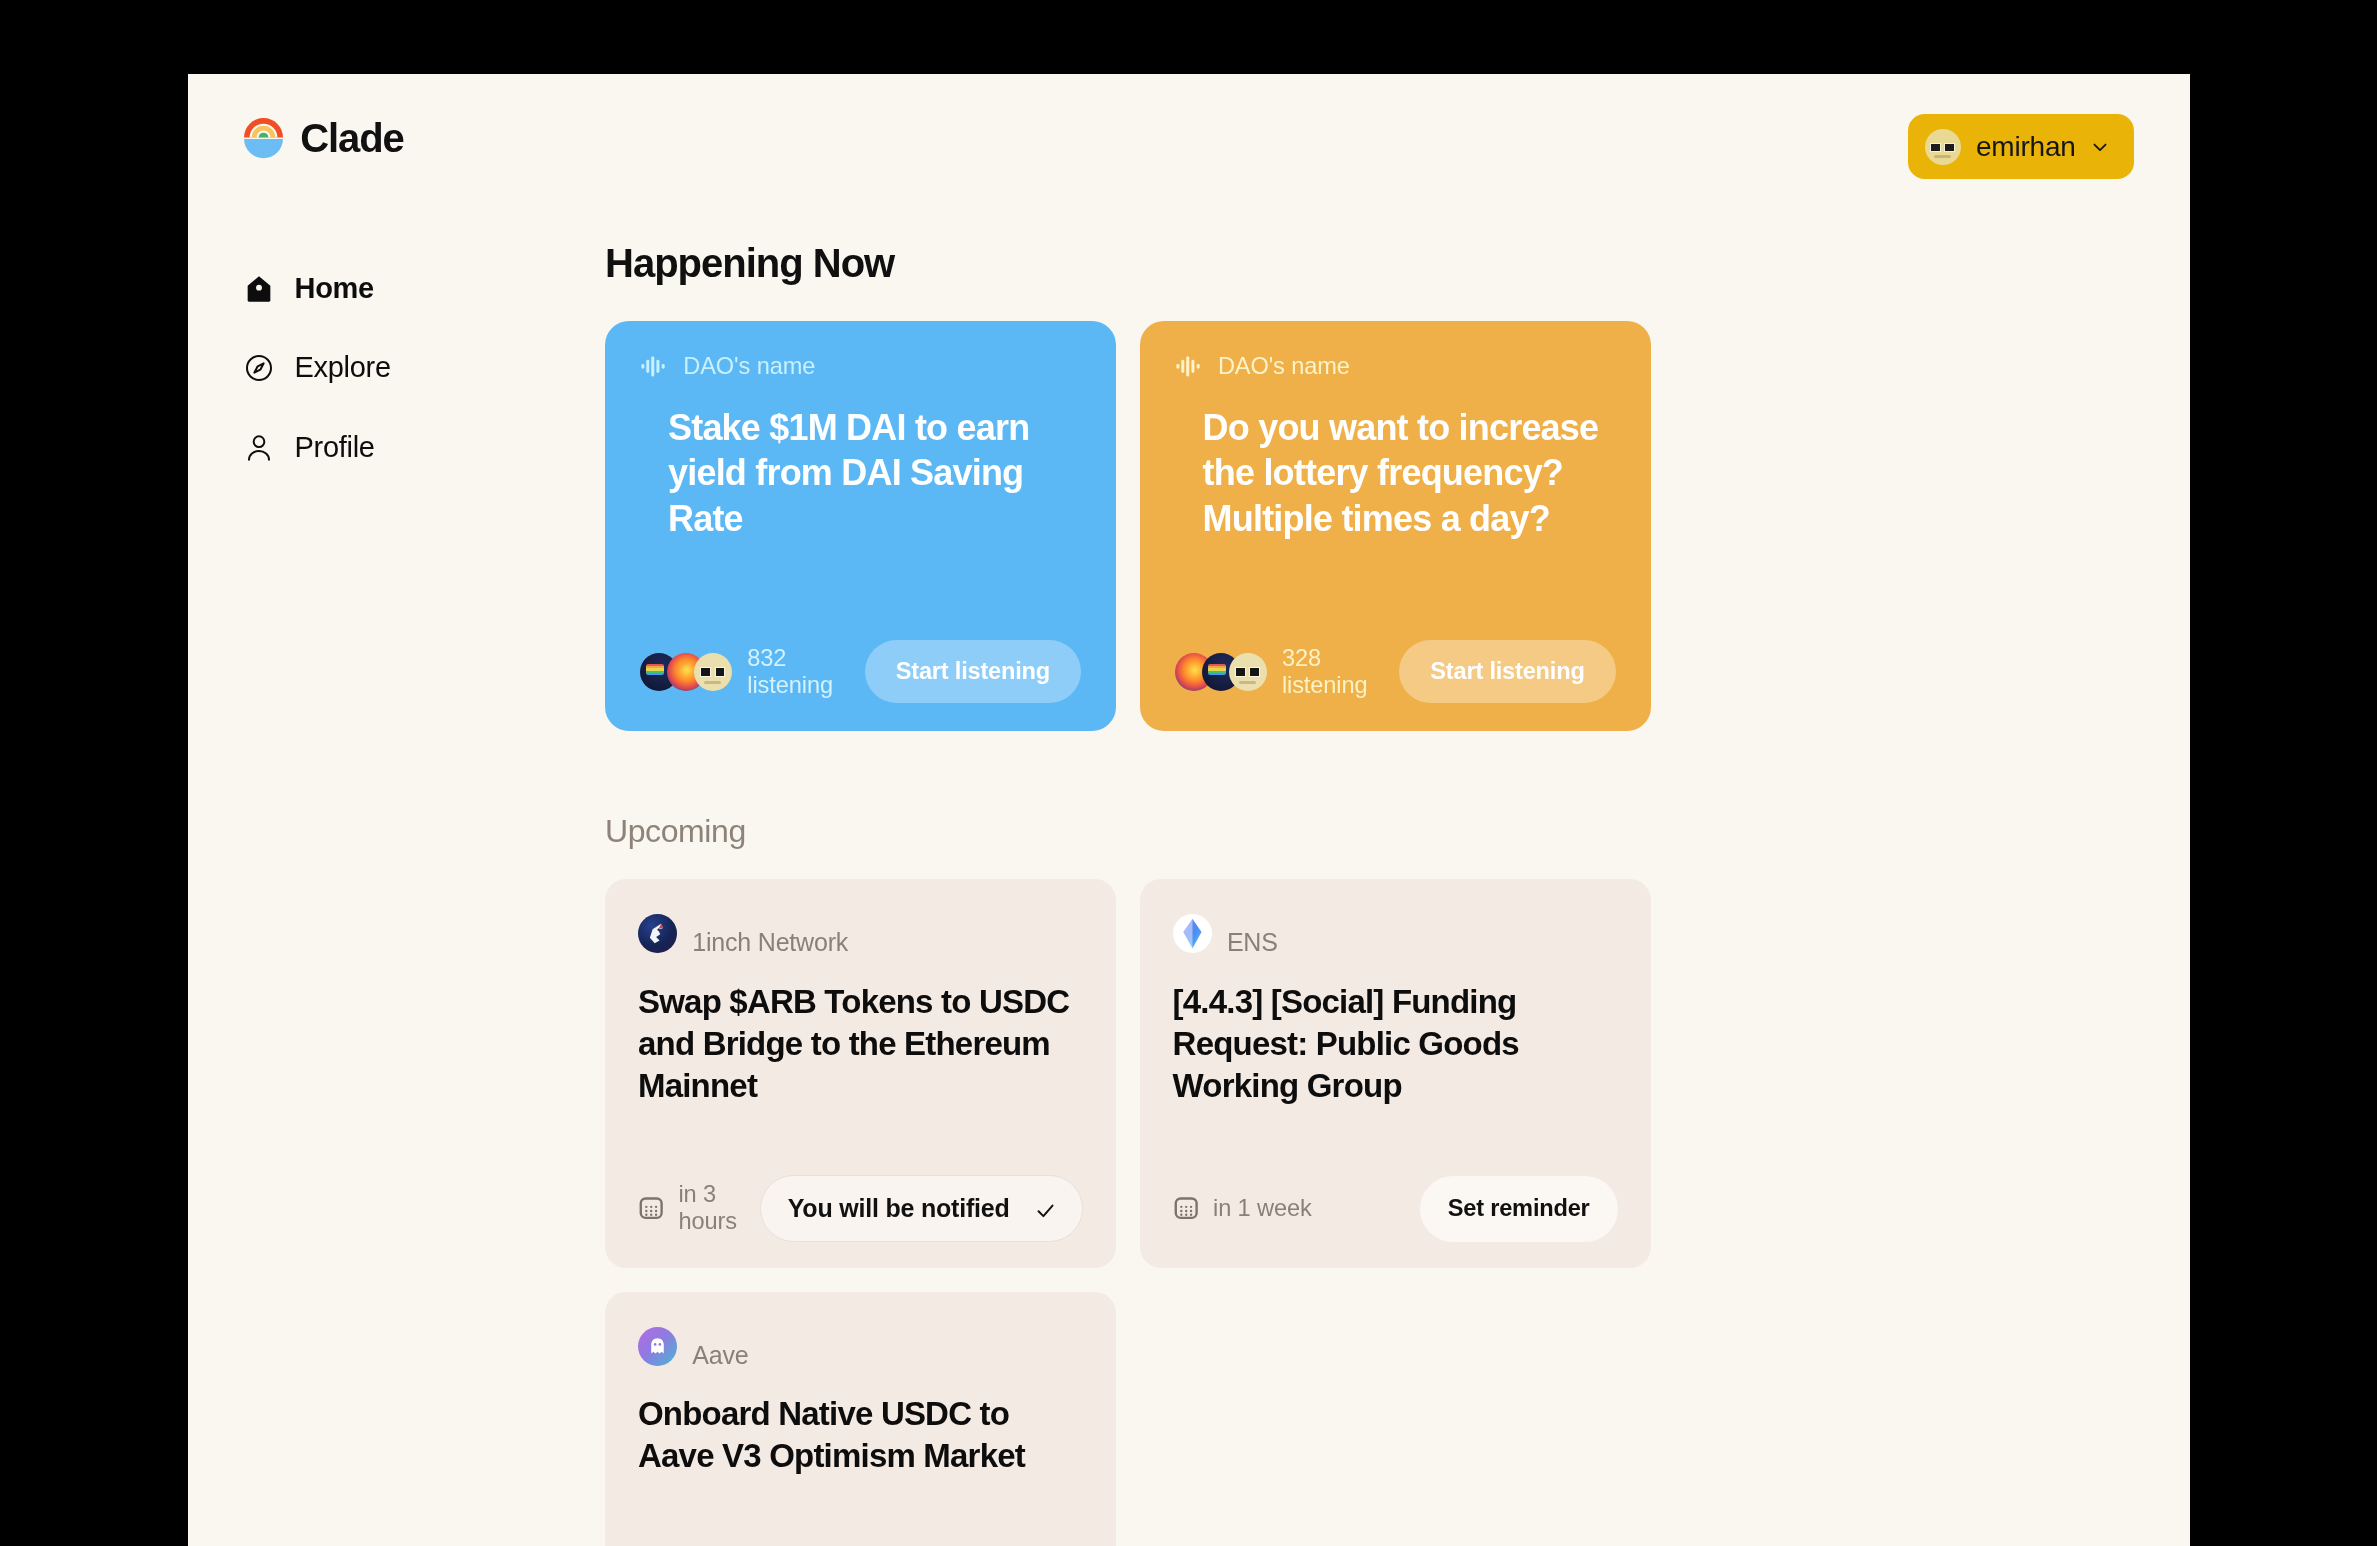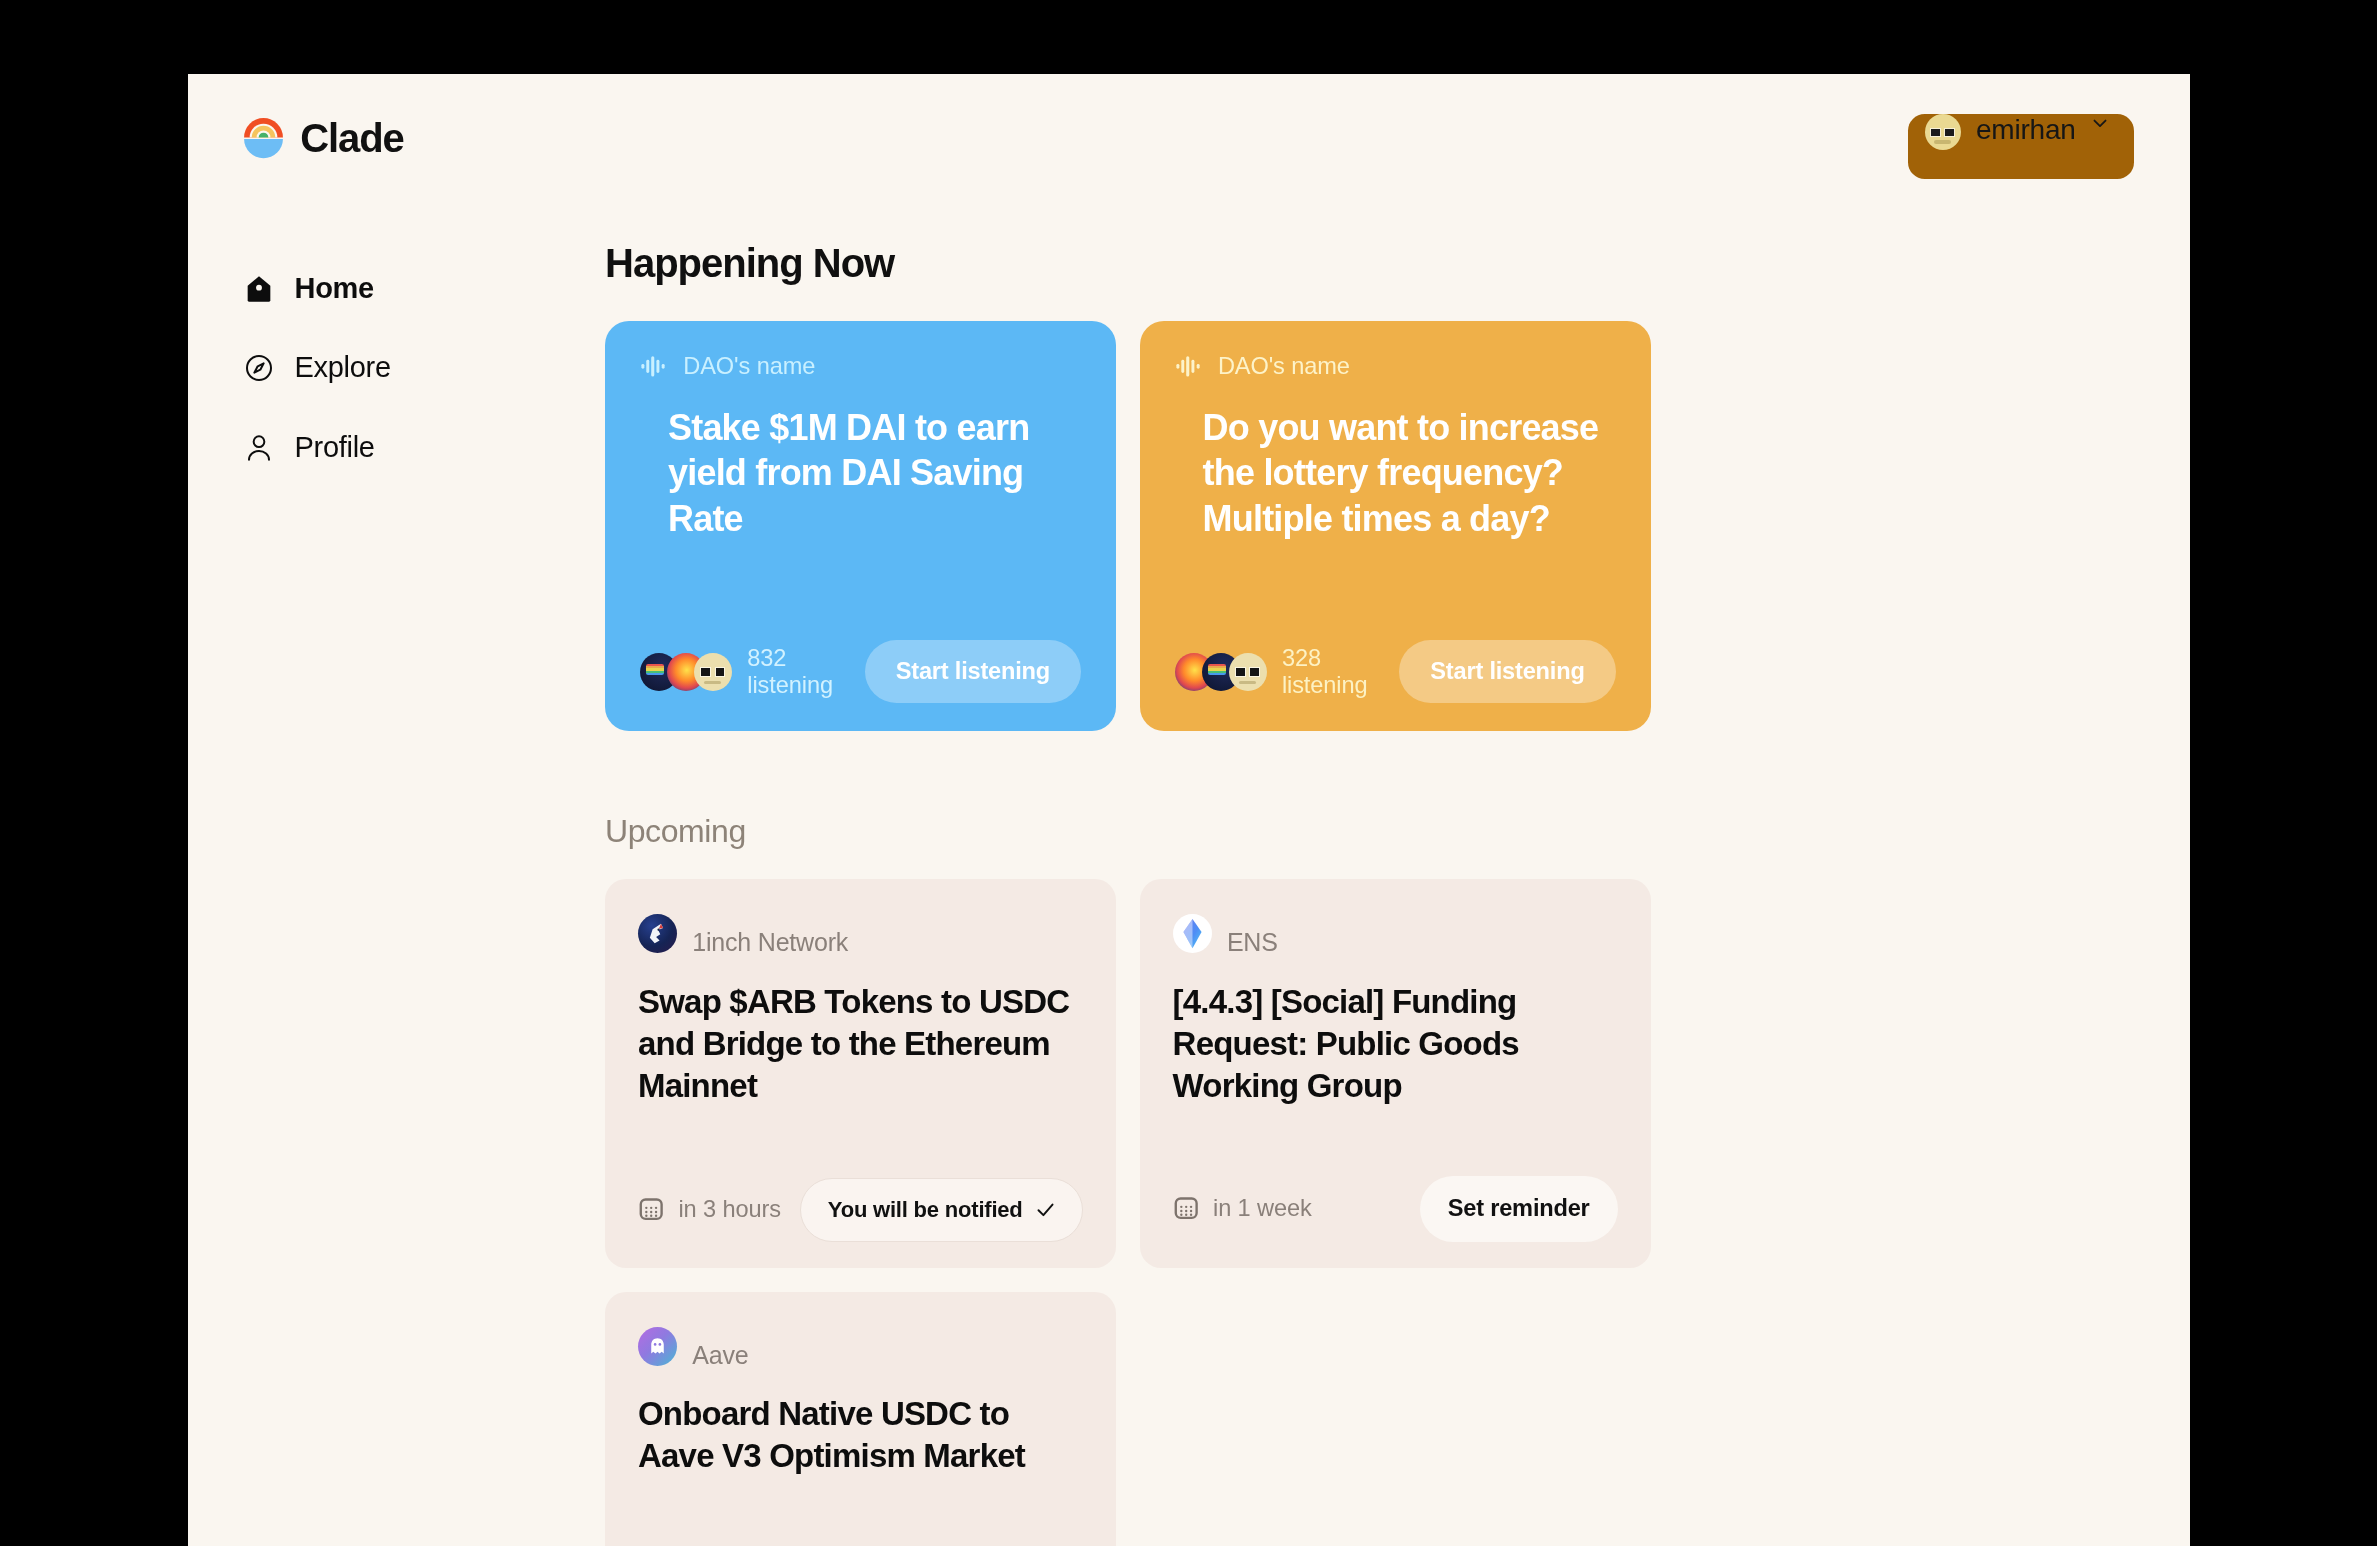--- a/index.html
+++ b/index.html
@@ -50,24 +50,24 @@
     color: #111111;
     line-height: 1;
   }
 
   .user-chip {
     position: absolute;
     right: 56px;
     top: 40px;
     height: 65px;
     display: flex;
-    align-items: flex-start;
+    align-items: center;
     gap: 15.3px;
     padding: 0 25px 0 16.7px;
-    background: #a16207;
+    background: #eab308;
     border-radius: 16.7px;
     cursor: pointer;
   }
   .avatar-sm {
     width: 36px; height: 36px;
     border-radius: 50%;
     flex: 0 0 36px;
     position: relative;
     background: #ead992;
     overflow: hidden;
@@ -332,30 +332,30 @@
   .cal-icon { width: 26.4px; height: 26.4px; flex: 0 0 26.4px; }
   .time-text {
     font-size: 23.6px;
     color: #8a807a;
     letter-spacing: -0.1px;
   }
 
   .ghost-btn {
     margin-left: auto;
     font-family: inherit;
-    font-size: 22px;
+    font-size: 25px;
     font-weight: 700;
     color: #111111;
     background: #faf4f0;
     border: 1.4px solid #eadfd8;
     border-radius: 694px;
     padding: 18px 26.4px;
     display: flex;
     align-items: center;
-    gap: 12px;
+    gap: 25px;
     cursor: pointer;
     letter-spacing: -0.2px;
     white-space: nowrap;
   }
   .solid-btn {
     margin-left: auto;
     font-family: inherit;
     font-size: 23.6px;
     font-weight: 700;
     color: #111111;

